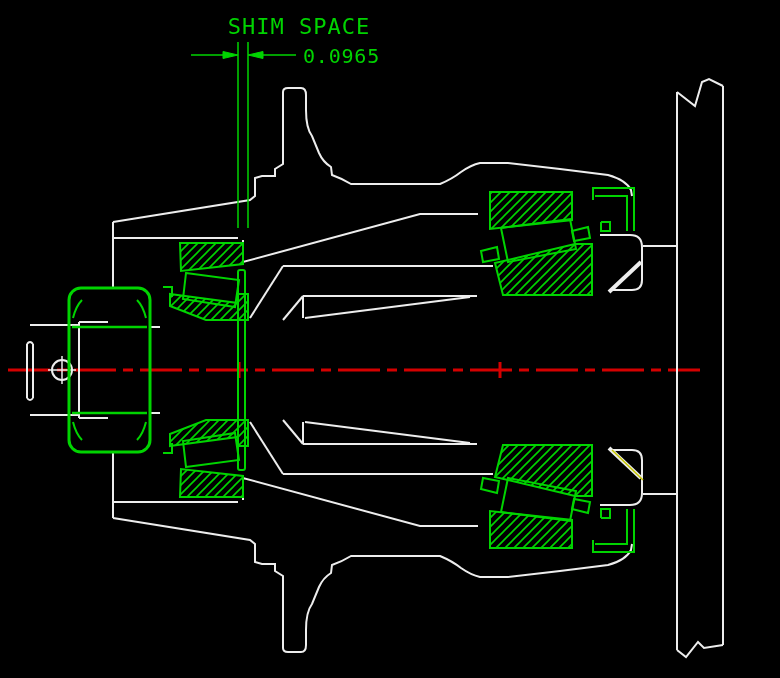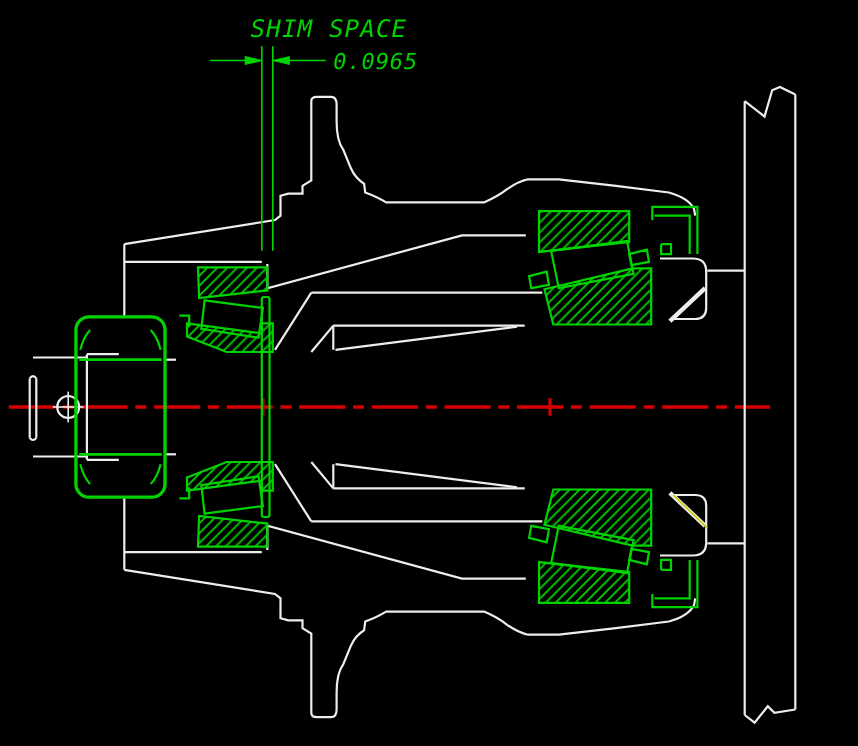--- a/index.html
+++ b/index.html
@@ -1,16 +1,16 @@
 <!DOCTYPE html>
 <html style="--bg: #000000; --green: #00d400;"><head>
 <meta charset="utf-8">
 <style>
   html,body{margin:0;padding:0;background:#000;}
-  .canvas{position:relative;width:780px;height:678px;background:var(--bg,#000);overflow:hidden;font-style:italic;}
+  .canvas{position:relative;width:780px;height:678px;background:var(--bg,#000);overflow:hidden;}
   svg{display:block;}
   .cad-text{fill:var(--green,#00d900);font-family:"DejaVu Sans Mono",monospace;font-size:22px;letter-spacing:1px;}
   .cad-text-sm{fill:var(--green,#00d900);font-family:"DejaVu Sans Mono",monospace;font-size:20px;letter-spacing:0.8px;}
 </style>
 </head>
 <body>
 
 <div class="canvas">
   <svg id="drawing" width="780" height="678" viewBox="0 0 780 678" xmlns="http://www.w3.org/2000/svg">
     <defs>

